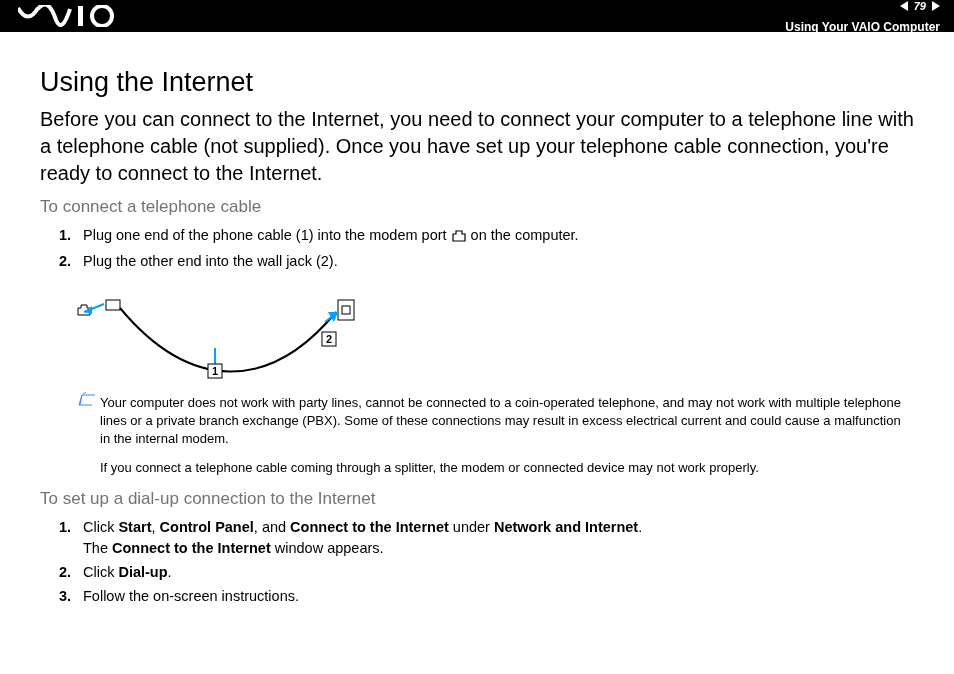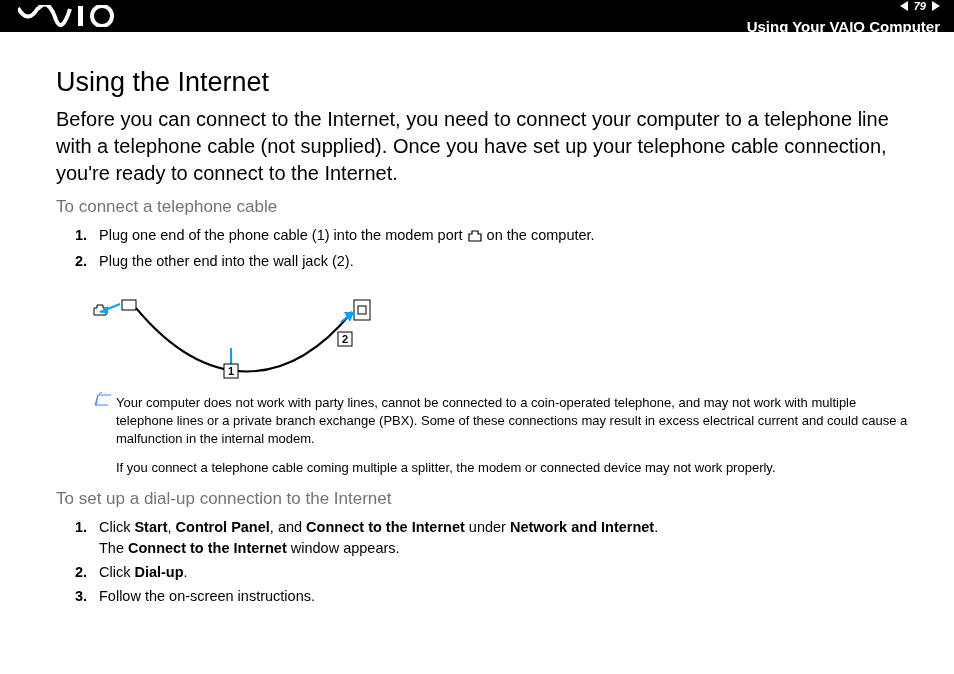--- a/index.html
+++ b/index.html
@@ -49,28 +49,28 @@
   }
   .pager-tri.left  { border-right: 8px solid #fff; }
   .pager-tri.right { border-left: 8px solid #fff; }
   .pager-num {
     font-size: 11px;
     font-weight: bold;
     font-style: italic;
     line-height: 14px;
   }
   .header-title {
-    font-size: 15px;
+    font-size: 12px;
     font-weight: bold;
     line-height: 12px;
     margin-left: 16px;
   }
 
   .page {
-    padding: 34px 40px 0 56px;
+    padding: 34px 40px 0 40px;
   }
   .h1 {
     font-size: 27px;
     font-weight: 400;
     margin: 0 0 8px 0;
     line-height: 1.2;
   }
   .h2 {
     font-size: 20px;
     color: #1414d4;
@@ -207,21 +207,21 @@
   </div>
 
   <div class="note-block">
     <span class="note-icon" style="left:-22px;top:-2px;">
       <svg width="18" height="14" viewBox="0 0 18 14">
           <path d="M1 13 L4 3 L17 3 M4 3 L2 13 M1 13 L14 13" stroke="#3a86ff" stroke-width="1" fill="none"></path>
           <path d="M5 2 L8 0" stroke="#3a86ff" stroke-width="1"></path>
         </svg>
     </span>
     <p class="note-text">Your computer does not work with party lines, cannot be connected to a coin-operated telephone, and may not work with multiple telephone lines or a private branch exchange (PBX). Some of these connections may result in excess electrical current and could cause a malfunction in the internal modem.</p>
-    <p class="note-text">If you connect a telephone cable coming multiple a splitter, the modem or connected device may not work properly.</p>
+    <p class="note-text">If you connect a telephone cable coming through a splitter, the modem or connected device may not work properly.</p>
   </div>
 
   <h3 class="h3">To set up a dial-up connection to the Internet</h3>
 
   <ol class="steps">
     <li>
       <span>Click </span><b>Start</b><span>, </span><b>Control Panel</b><span>, and </span><b>Connect to the Internet</b><span> under </span><b>Network and Internet</b><span>.</span><br>
       <span>The </span><b>Connect to the Internet</b><span> window appears.</span>
     </li>
     <li>

